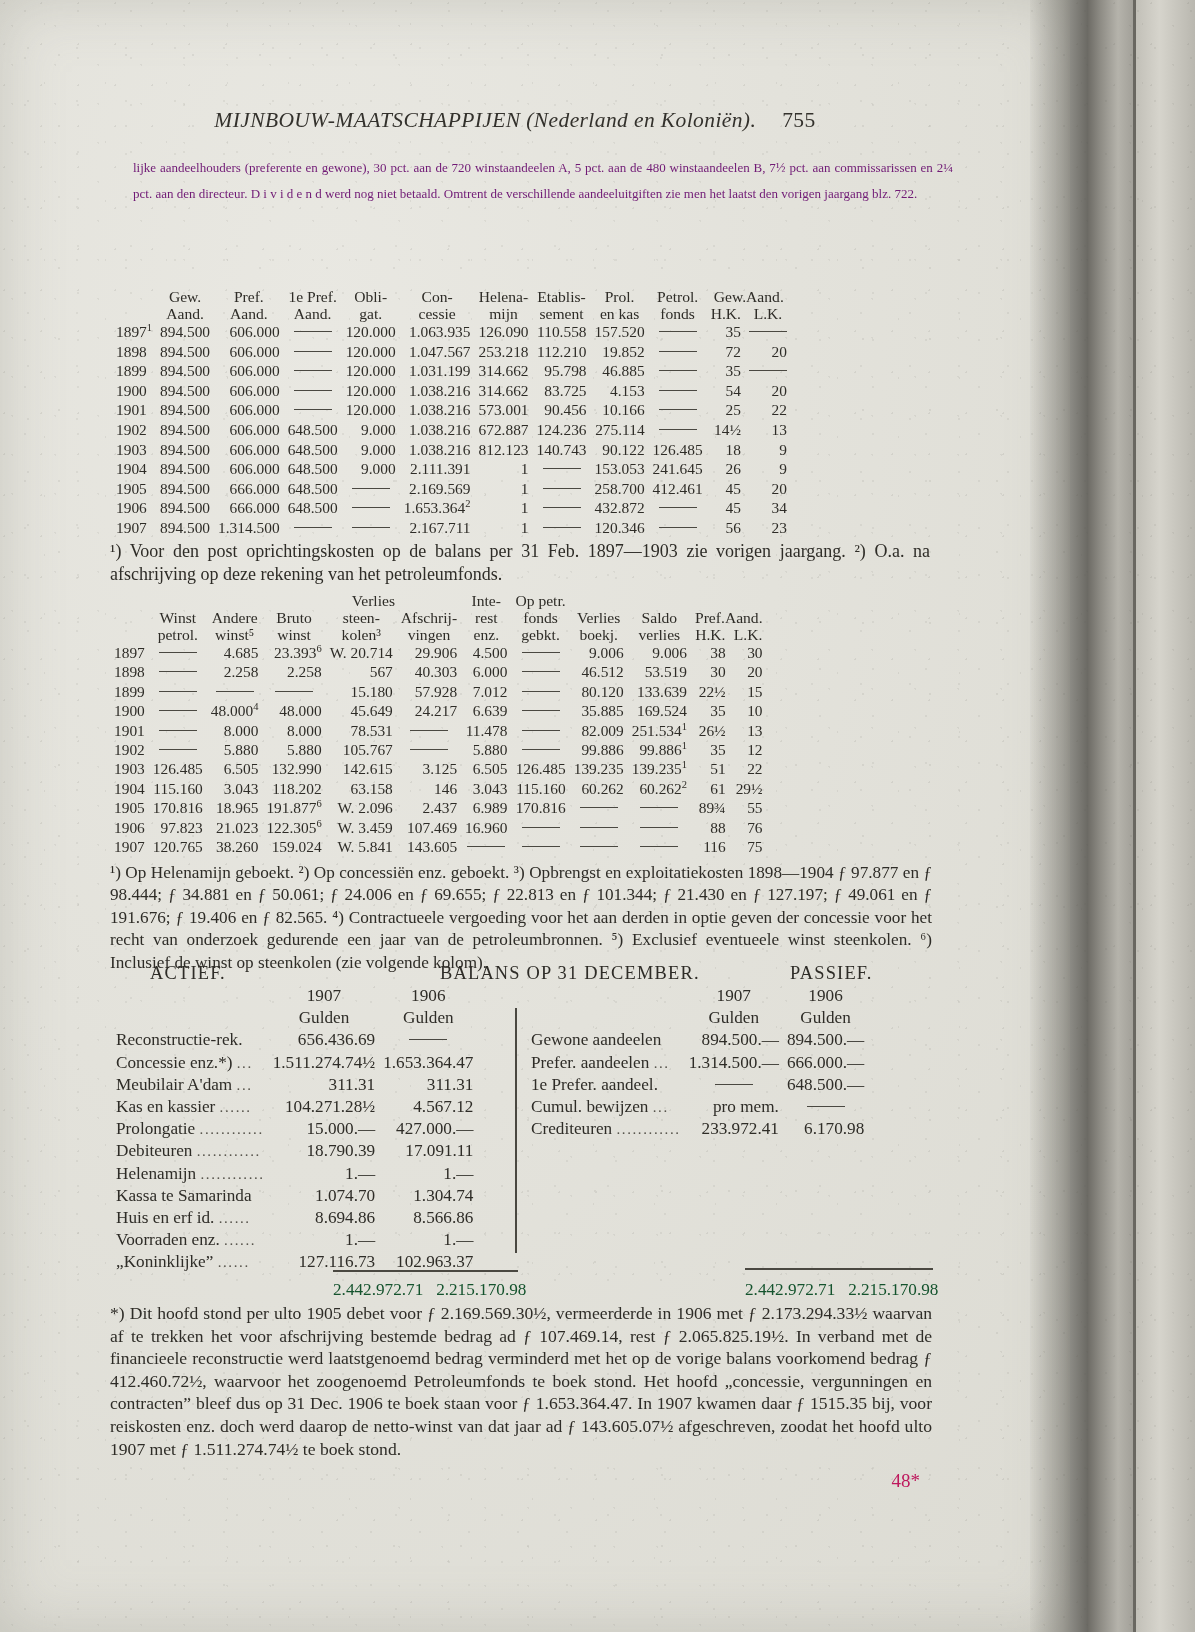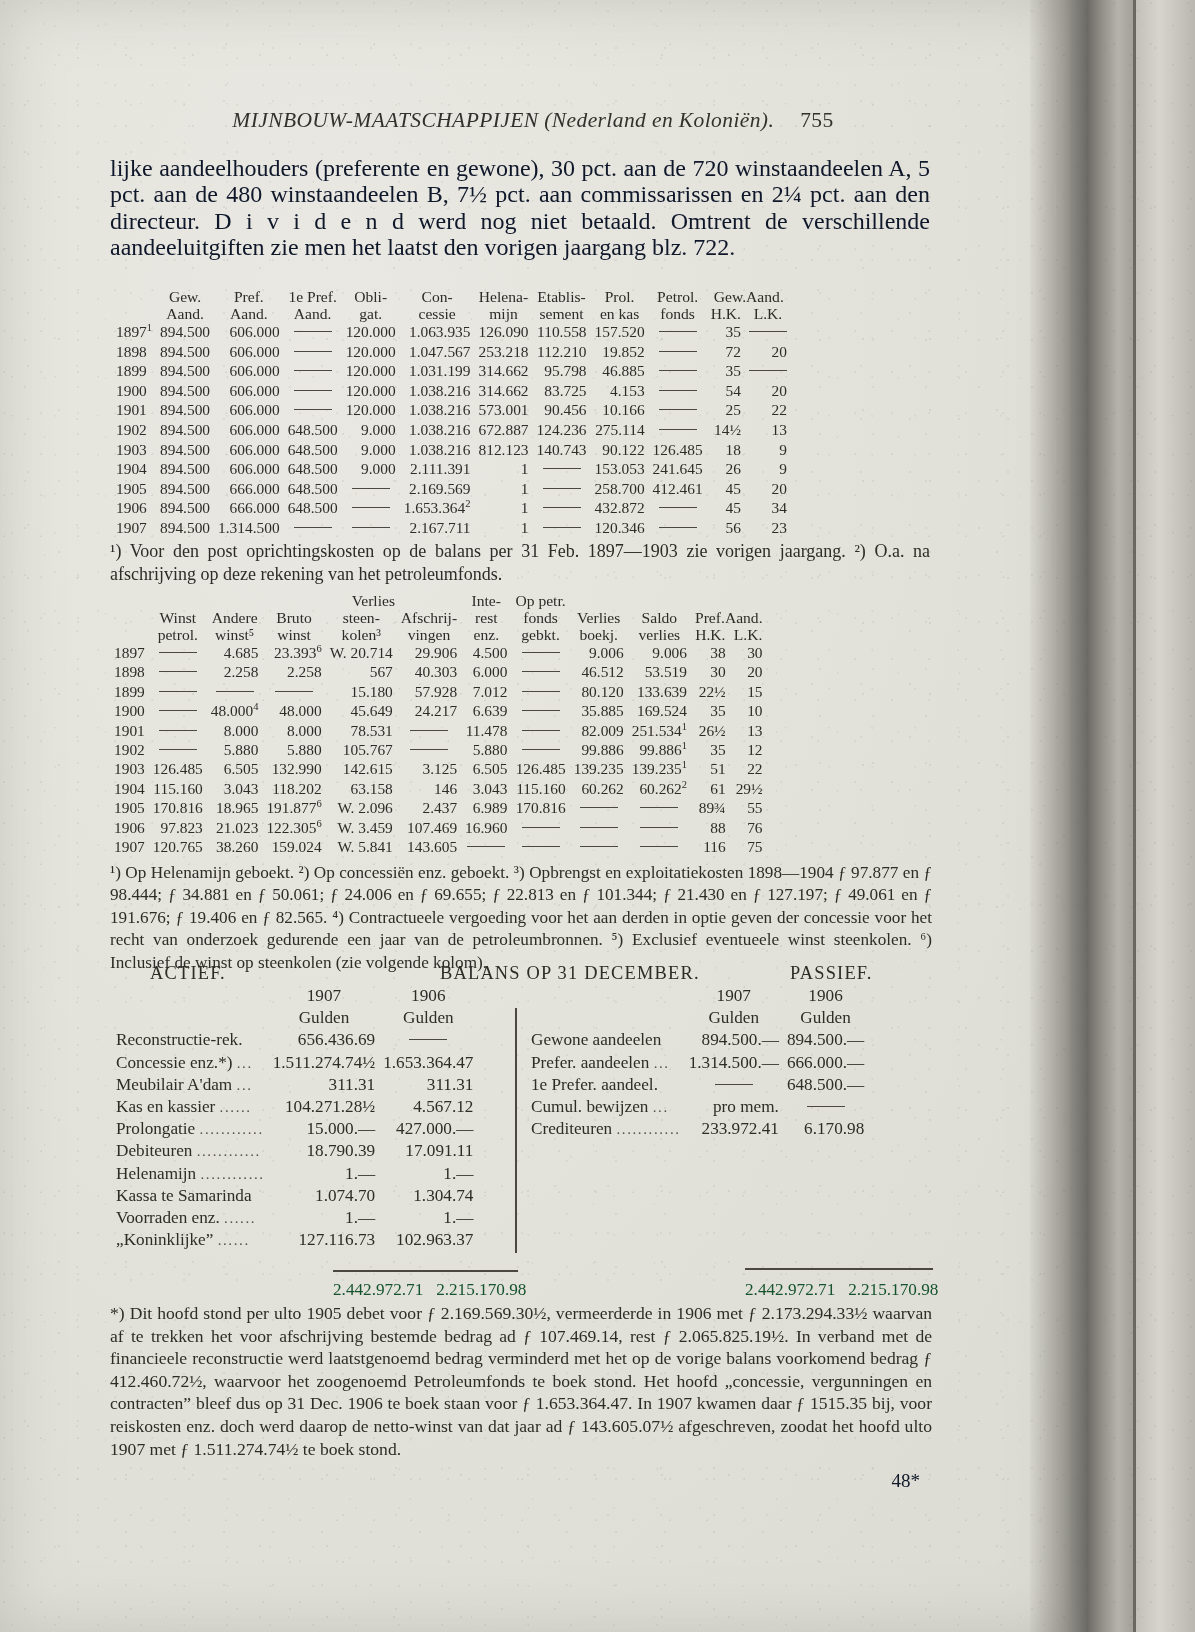--- a/index.html
+++ b/index.html
@@ -58,30 +58,30 @@
   }
 
   .hdr{
     position:absolute;left:0;top:108px;width:1030px;
     text-align:center;
     font-style:italic;
     font-size:21.5px;
     letter-spacing:.4px;
     color:#33312c;
     white-space:pre;
-    margin-left:18px;
   }
   .hdr .pg{font-style:normal;font-weight:normal;margin-left:26px;}
 
   .para{
     position:absolute;
-    font-size:24px;
+    font-size:13px;
     line-height:26.4px;
     text-align:justify;
-    color:#0f172a;
+    color:#701a75;
+    margin-left:23px;
   }
   .para.lead{left:110px;top:155px;width:820px;}
 
   
   table.t{
     position:absolute;
     border-collapse:collapse;
     font-size:15.4px;
     color:#2e2c27;
     line-height:17.5px;
@@ -151,21 +151,21 @@
   .totrow{
     position:absolute;font-size:17.2px;color:#14532d;white-space:pre;
   }
   #tot-l{left:333px;top:1280px;}
   #tot-r{left:745px;top:1280px;}
 
   #fn3{left:110px;top:1302px;width:822px;font-size:17.6px;line-height:22.6px;}
 
   #sig{
     position:absolute;right:110px;top:1470px;
-    font-size:19px;color:#0f172a;
+    font-size:19px;color:#be185d;
   }
   .blur{ filter: blur(.18px); }
 </style>
 </head>
 <body>
 
 <div id="paper"></div>
 <div id="gutter"></div>
 <div id="edgeband"></div>
 <div id="edgeband2"></div>
@@ -629,20 +629,25 @@
           <td class="lbl">Helenamijn <span class="dots">............</span></td>
           <td class="num">1.—</td>
           <td class="num">1.—</td>
         </tr>
         <tr>
           <td class="lbl">Kassa te Samarinda</td>
           <td class="num">1.074.70</td>
           <td class="num">1.304.74</td>
         </tr>
         <tr>
+          <td class="lbl">Huis en erf id. <span class="dots">......</span></td>
+          <td class="num">8.694.86</td>
+          <td class="num">8.566.86</td>
+        </tr>
+        <tr>
           <td class="lbl">Voorraden enz. <span class="dots">......</span></td>
           <td class="num">1.—</td>
           <td class="num">1.—</td>
         </tr>
         <tr>
           <td class="lbl">„Koninklijke” <span class="dots">......</span></td>
           <td class="num">127.116.73</td>
           <td class="num">102.963.37</td>
         </tr>
       </tbody>

